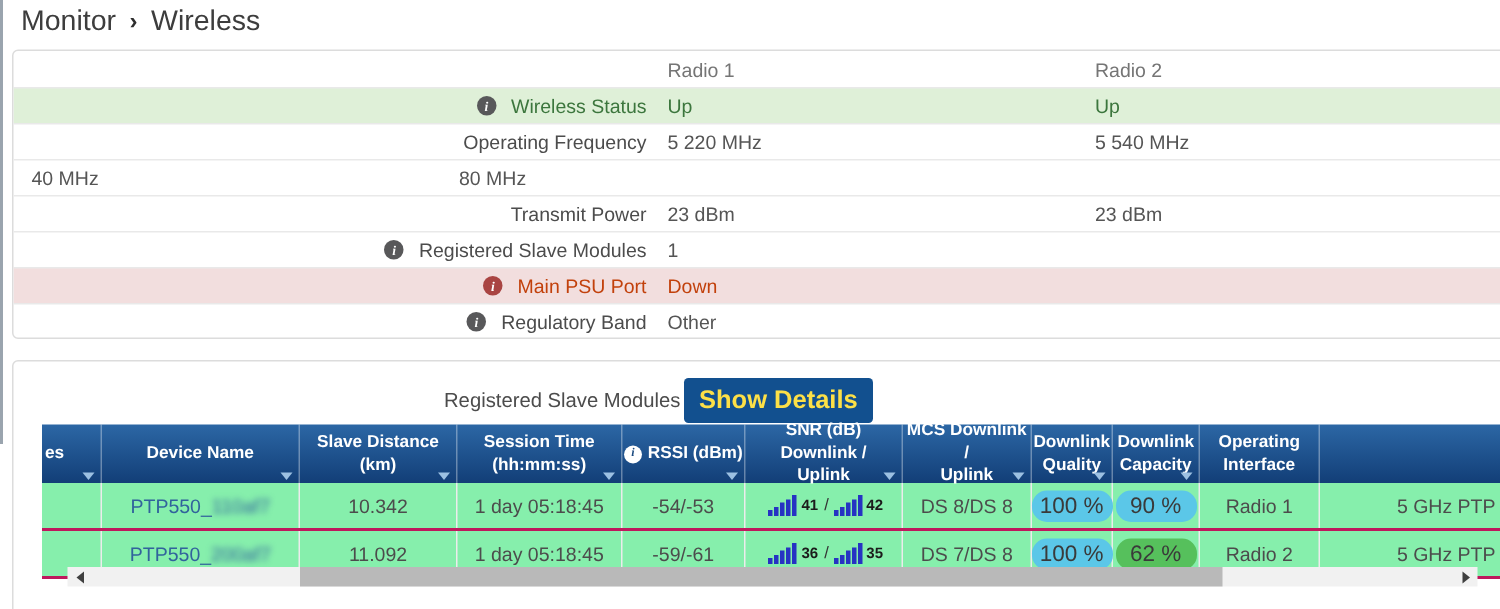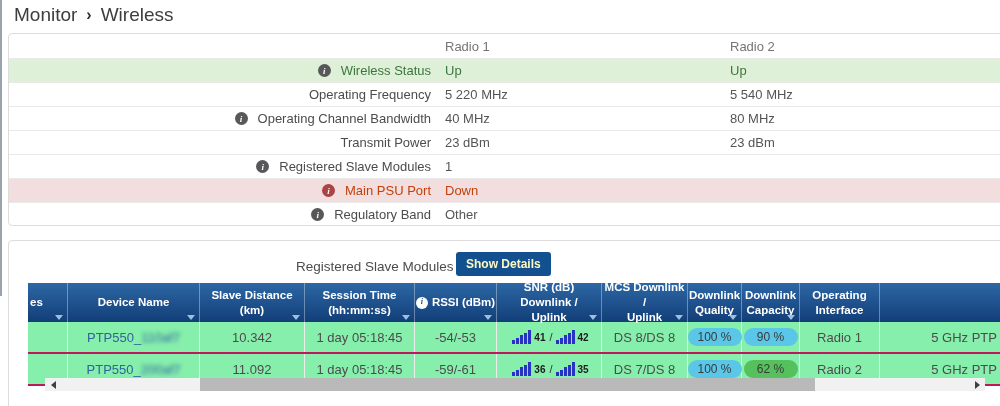--- a/index.html
+++ b/index.html
@@ -36,22 +36,22 @@
   .srow.danger .lbl, .srow.danger .v1, .srow.danger .v2 { color:#c2410c; }
 
   .info-icon { width:13px; height:13px; border-radius:50%; background:#58585a; color:#fff;
     display:inline-flex; align-items:center; justify-content:center; flex:none;
     font-family:"Liberation Serif", serif; font-size:9px; font-weight:700; font-style:italic; }
   .info-icon::after { content:"i"; }
   .srow.danger .info-icon { background:#a94442; }
 
   
   .slaves-title { position:absolute; left:287px; top:18px; font-size:13.5px; color:#4c4c4c; }
-  .show-details-btn { position:absolute; left:447px; top:11px; background:#12508f; color:#fef9c3;
-    border:none; border-radius:3px; font-family:inherit; font-size:12px; font-weight:600;
+  .show-details-btn { position:absolute; left:447px; top:11px; background:#12508f; color:#fde047;
+    border:none; border-radius:3px; font-family:inherit; font-size:17px; font-weight:600;
     padding:5px 10px; cursor:pointer; }
 
   .slave-table { position:absolute; left:19px; top:42px; width:972px; }
   .thead { display:flex; height:39px; background:linear-gradient(180deg,#2c67a5,#123e77);
     color:#fff; font-size:11.5px; font-weight:700; }
   .th { position:relative; display:flex; flex-direction:column; justify-content:center; align-items:center;
     text-align:center; line-height:1.3; border-right:1px solid rgba(255,255,255,0.35); }
   .th:last-child { border-right:none; }
   .th .l1 { display:flex; align-items:center; gap:4px; }
   .sort-arrow { position:absolute; right:4px; bottom:2px; width:0; height:0;
@@ -76,21 +76,21 @@
   .redacted { filter:blur(2px); }
 
   .bars { display:inline-flex; align-items:flex-end; gap:1px; margin:0 3px; }
   .bars i { display:block; width:3px; background:#2633c3; }
   .bars i:nth-child(1){height:4px;} .bars i:nth-child(2){height:6px;} .bars i:nth-child(3){height:9px;}
   .bars i:nth-child(4){height:11px;} .bars i:nth-child(5){height:14px;}
   .snr-num { font-size:10px; font-weight:700; color:#1c1c1c; }
   .snr-sep { font-size:11px; color:#333; margin-left:4px; }
 
   .pill { min-width:54px; padding:2px 0; border-radius:10px; text-align:center;
-    font-size:12px; color:#3a3a3a; }
+    font-size:15px; color:#3a3a3a; }
   .pill.blue { background:#5bc7e8; }
   .pill.green { background:#56c05c; }
 
   
   .scrollbar { position:absolute; left:36px; top:137px; width:940px; height:13px; background:#f1f1f1; }
   .sb-btn { position:absolute; top:0; width:16px; height:13px; display:flex; align-items:center; justify-content:center; }
   .sb-btn.left { left:0; } .sb-btn.right { right:0; }
   .sb-arrow-left { width:0; height:0; border-top:4px solid transparent; border-bottom:4px solid transparent;
     border-right:5px solid #3f3f3f; }
   .sb-arrow-right { width:0; height:0; border-top:4px solid transparent; border-bottom:4px solid transparent;
@@ -127,24 +127,20 @@
 
   <div class="srow">
     <div class="lbl">
         <span>Operating Frequency</span>
       </div>
     <div class="v1">5 220 MHz</div>
     <div class="v2">5 540 MHz</div>
   </div>
 
   <div class="srow">
-    <div class="lbl">
-        <span class="info-icon"></span>
-      <span>Operating Channel Bandwidth</span>
-      </div>
     <div class="v1">40 MHz</div>
     <div class="v2">80 MHz</div>
   </div>
 
   <div class="srow">
     <div class="lbl">
         <span>Transmit Power</span>
       </div>
     <div class="v1">23 dBm</div>
     <div class="v2">23 dBm</div>

